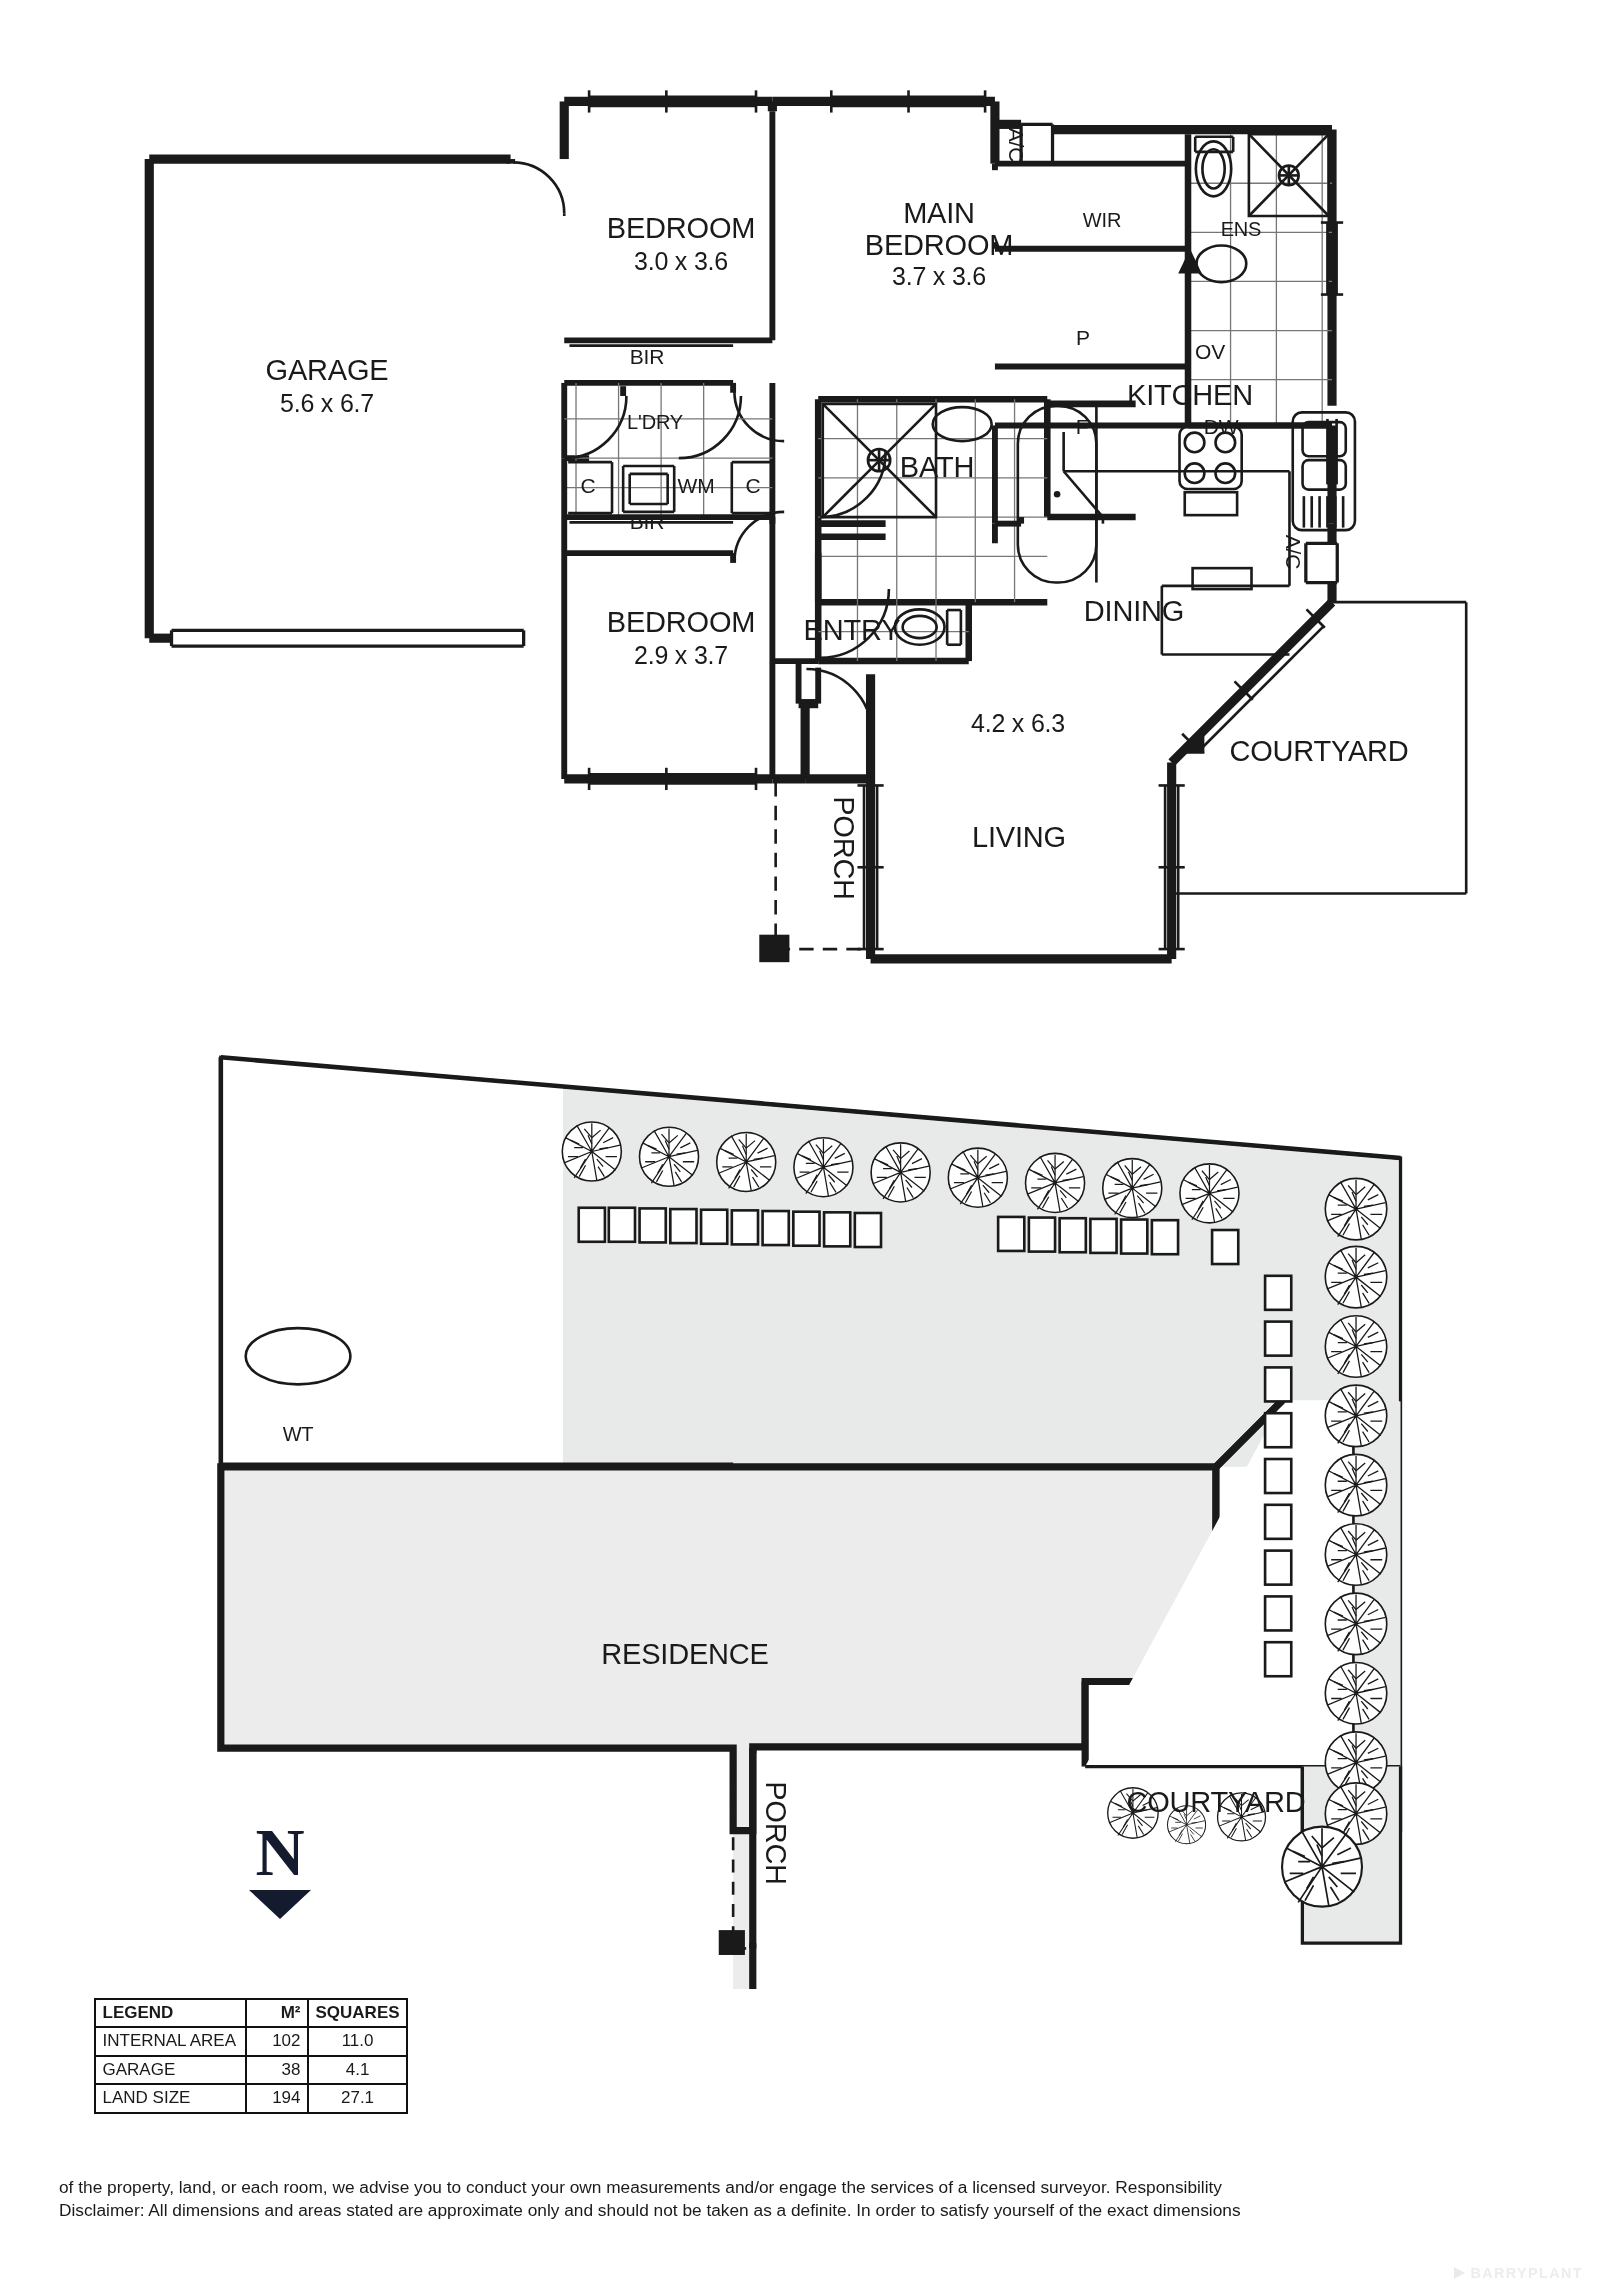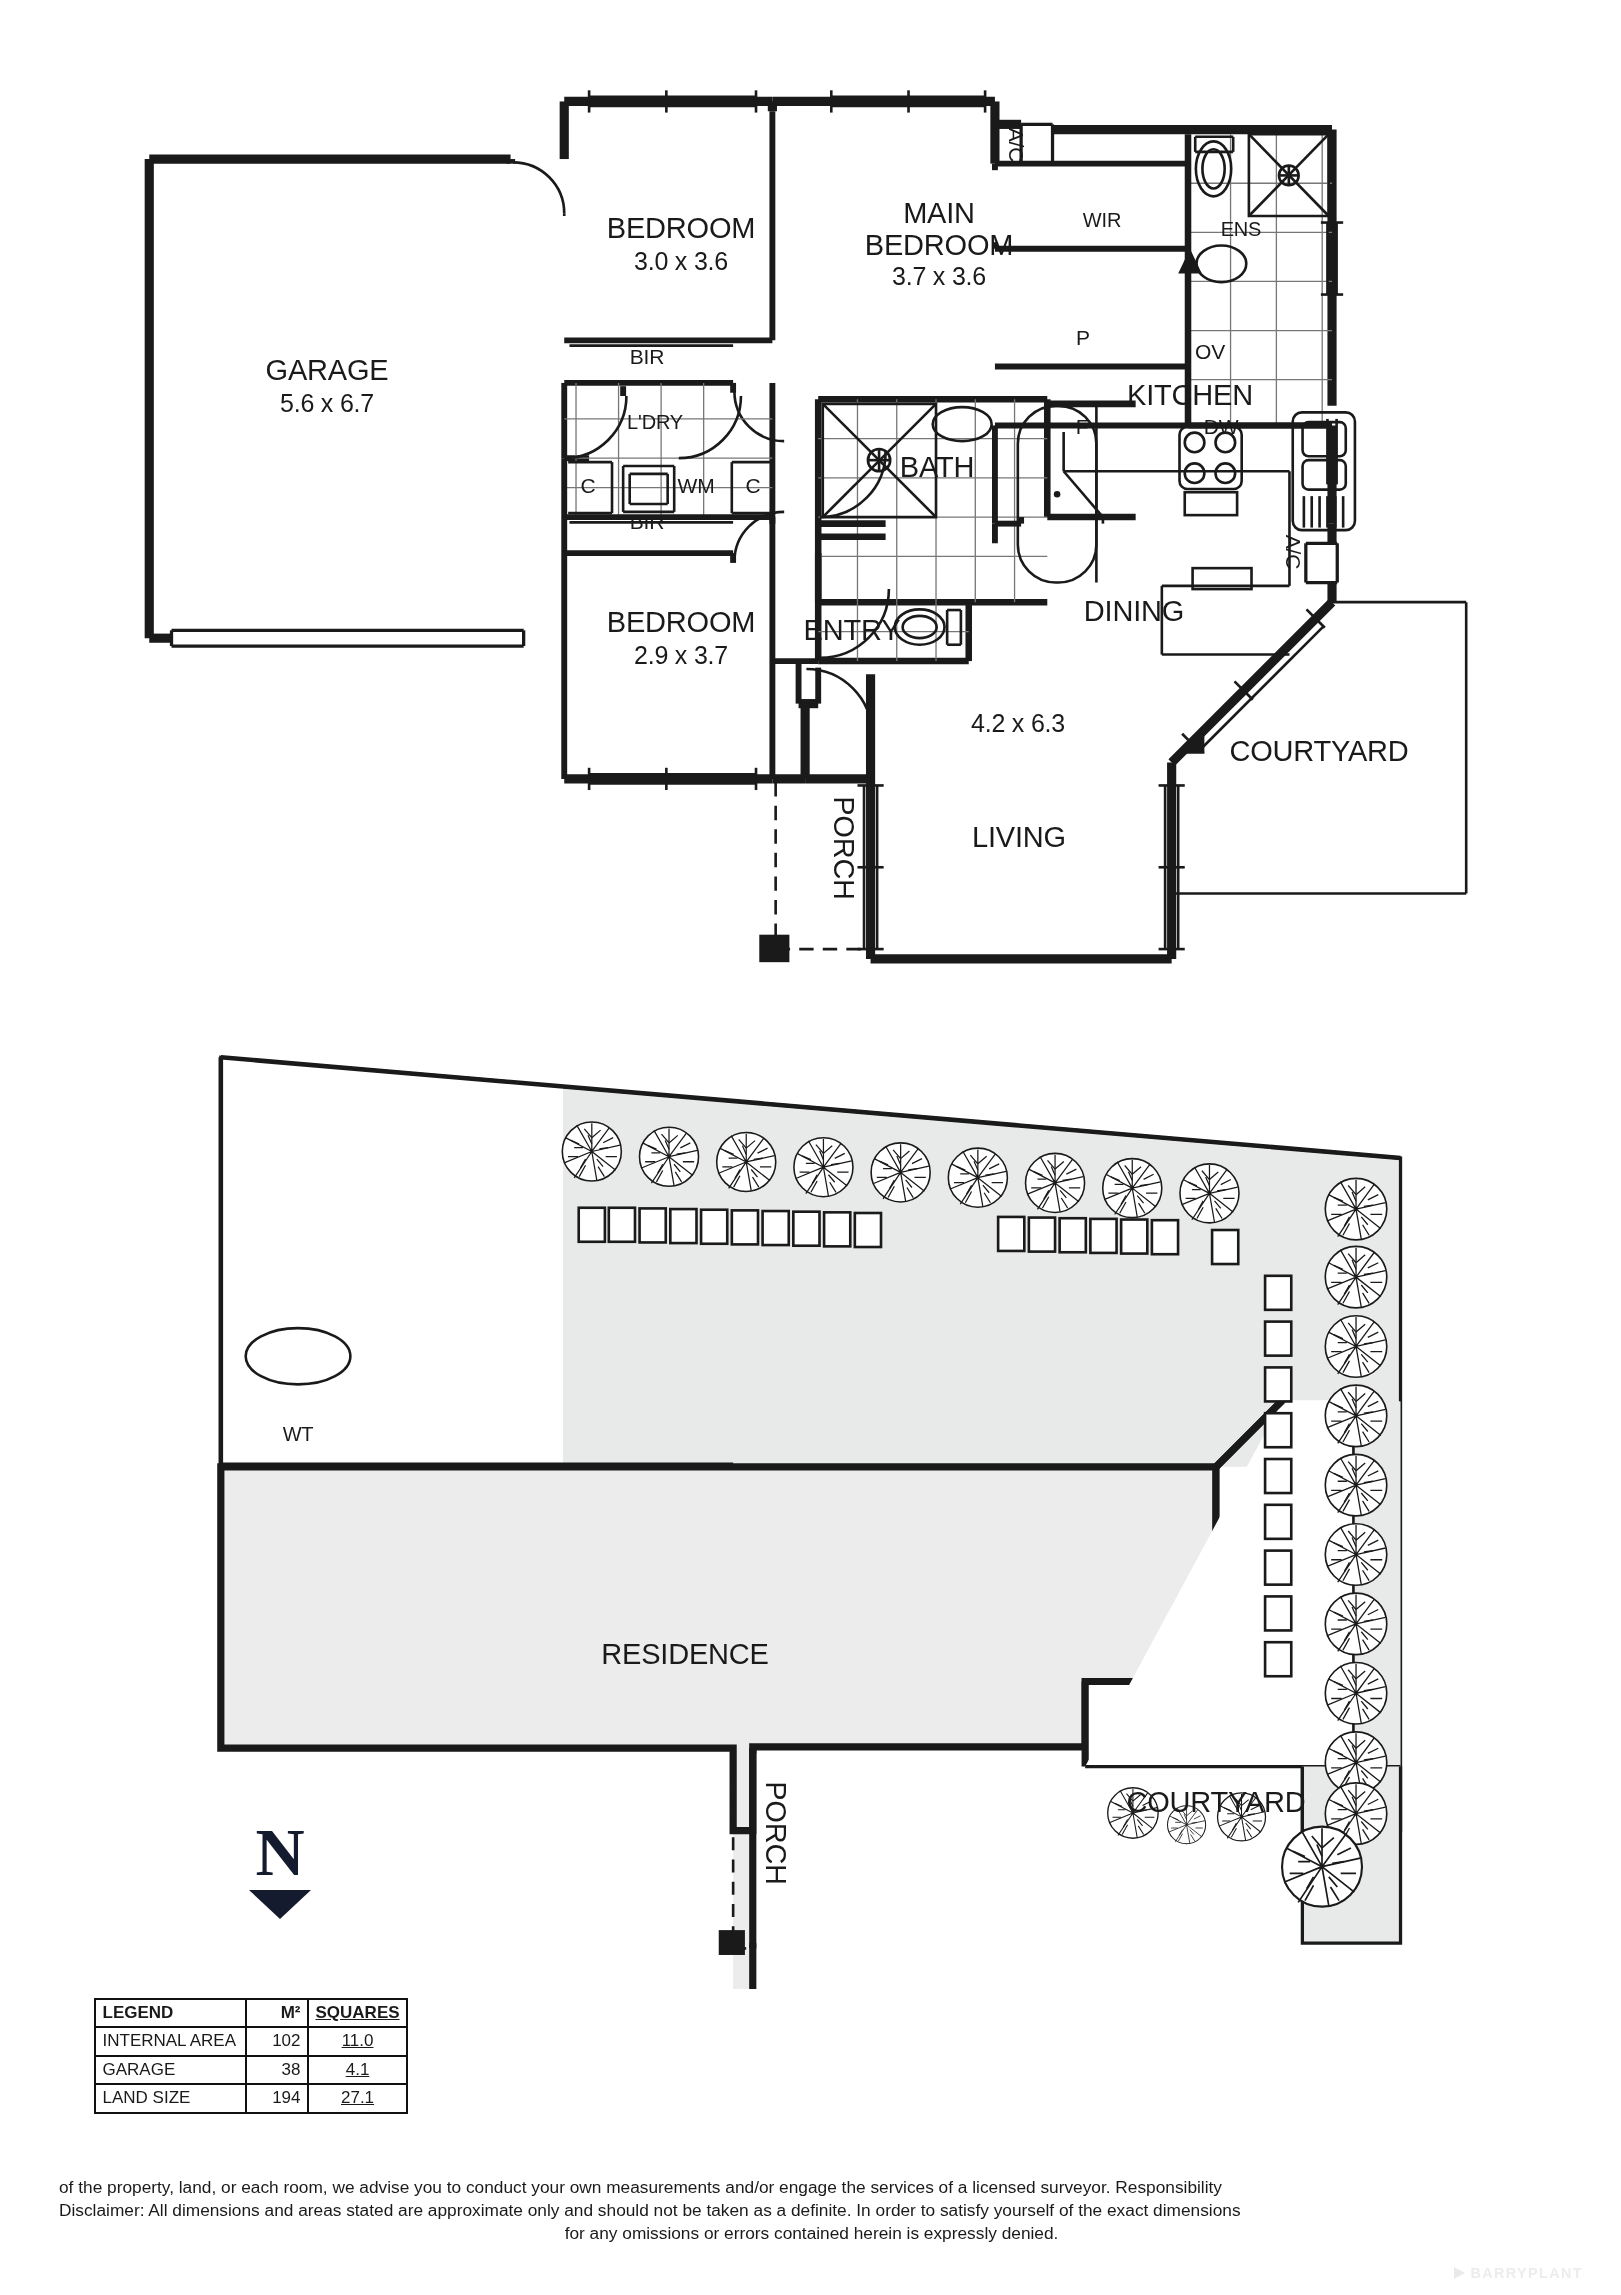--- a/index.html
+++ b/index.html
@@ -44,21 +44,21 @@
   .legend td, .legend th {
     border:2px solid #111;
     padding:2.6px 6.5px 3.9px 6.5px;
     font-weight:normal;
     height:27.5px;
     font-family:"Liberation Sans", sans-serif;
   }
   .legend th { font-weight:bold; }
   .legend .c-label { width:151px; text-align:left;margin-left:44px; }
   .legend .c-m2    { width:62px;  text-align:right; }
-  .legend .c-sq    { width:90px; text-align:center;text-decoration:underline; }
+  .legend .c-sq    { width:90px; text-align:center; }
 
   
   .north { position:absolute; left:249px; top:1821px; text-align:center; }
   .north-letter {
     font-family:"Liberation Serif", serif;
     font-size:68px; font-weight:bold; color:#141b2e;
     line-height:0.92;
   }
   .north-tri {
     width:0; height:0; margin:6.5px auto 0 auto;
@@ -601,21 +601,20 @@
         <td class="c-label">LAND SIZE</td>
         <td class="c-m2">194</td>
         <td class="c-sq">27.1</td>
       </tr>
     </tbody>
   </table>
 
   <div class="disclaimer">
     <div class="l1">of the property, land, or each room, we advise you to conduct your own measurements and/or engage the services of a licensed surveyor. Responsibility</div>
     <div class="l1">Disclaimer: All dimensions and areas stated are approximate only and should not be taken as a definite. In order to satisfy yourself of the exact dimensions</div>
-    <div>for any omissions or errors contained herein is expressly denied.</div>
   </div>
 
   <div class="watermark">
     <div class="wm-mark"></div>
     <div class="wm-text">BARRYPLANT</div>
   </div>
 
 </div>
 
 

